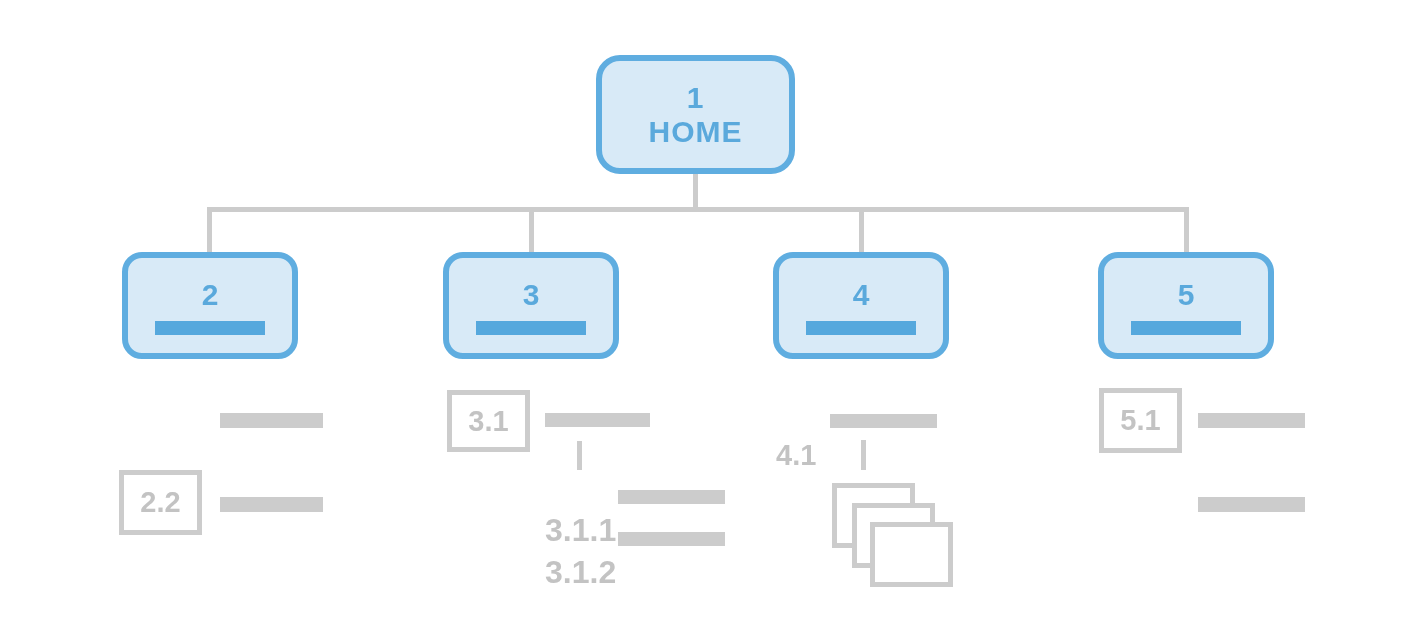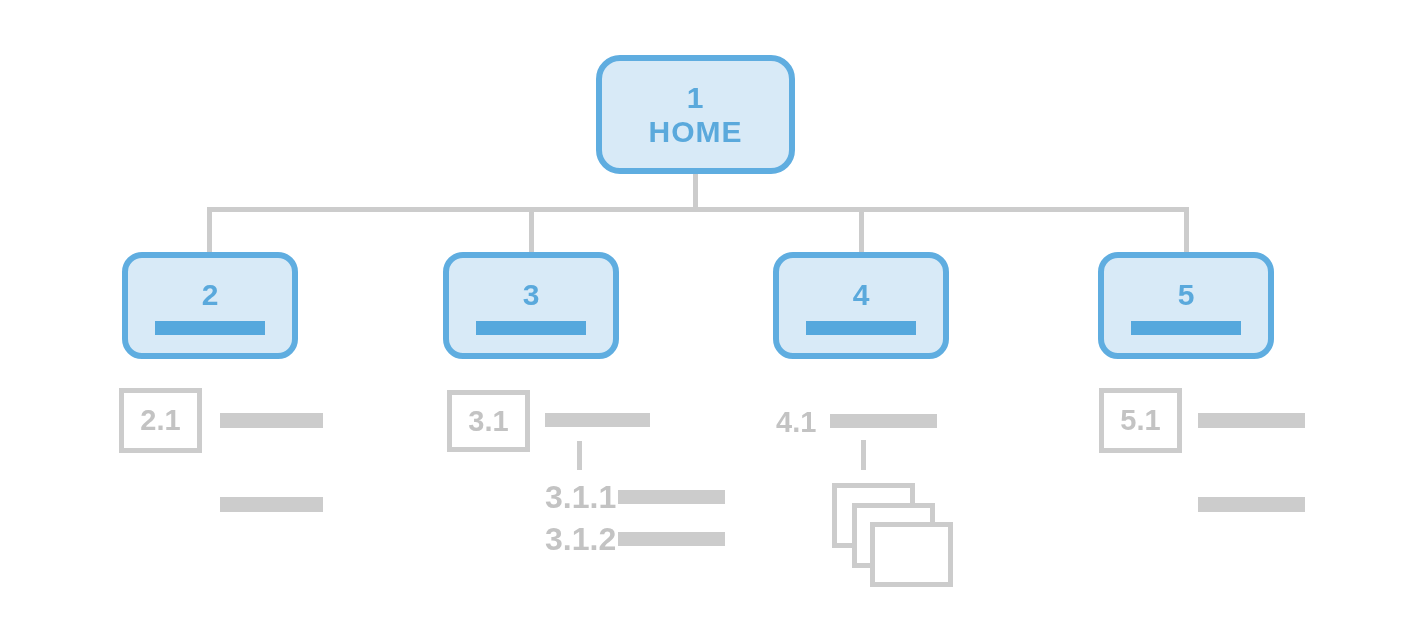--- a/index.html
+++ b/index.html
@@ -67,20 +67,21 @@
   .gbar { position: absolute; background: var(--gray, #cccccc); }
 
   
   .floating-label {
     position: absolute;
     height: 28px;
     display: flex;
     align-items: center;
     color: var(--gray_text, #c3c3c3);
     font-weight: bold;
+    margin-top: 33px;
   }
   .floating-label.lg { font-size: 29px; }
   .floating-label.sm { font-size: 32px; }
 
   
   .page-sheet {
     position: absolute;
     box-sizing: border-box;
     width: 83px; height: 65px;
     border: 5px solid var(--gray, #cccccc);
@@ -114,24 +115,24 @@
   </div>
   <div class="node child" style="left:773px">
     <div>4</div>
     <div class="node-title-bar"></div>
   </div>
   <div class="node child" style="left:1098px">
     <div>5</div>
     <div class="node-title-bar"></div>
   </div>
 
-  <div class="sub-box" style="left:119px; top:388px">
-    <span>2.1</span>
+  <div class="gbar" style="left:220px; top:413px; width:103px; height:15px"></div>
+  <div class="sub-box" style="left:119px; top:470px">
+    <span>2.2</span>
   </div>
-  <div class="gbar" style="left:220px; top:413px; width:103px; height:15px"></div>
   <div class="gbar" style="left:220px; top:497px; width:103px; height:15px"></div>
 
   <div class="sub-box" style="left:447px; top:390px; height:62px">
     <span>3.1</span>
   </div>
   <div class="gbar" style="left:545px; top:413px; width:105px; height:14px"></div>
   <div class="cline" style="left:577px; top:441px; width:5px; height:29px"></div>
   <div class="floating-label sm" style="left:545px; top:483px">3.1.1</div>
   <div class="gbar" style="left:618px; top:490px; width:107px; height:14px"></div>
   <div class="floating-label sm" style="left:545px; top:525px">3.1.2</div>

